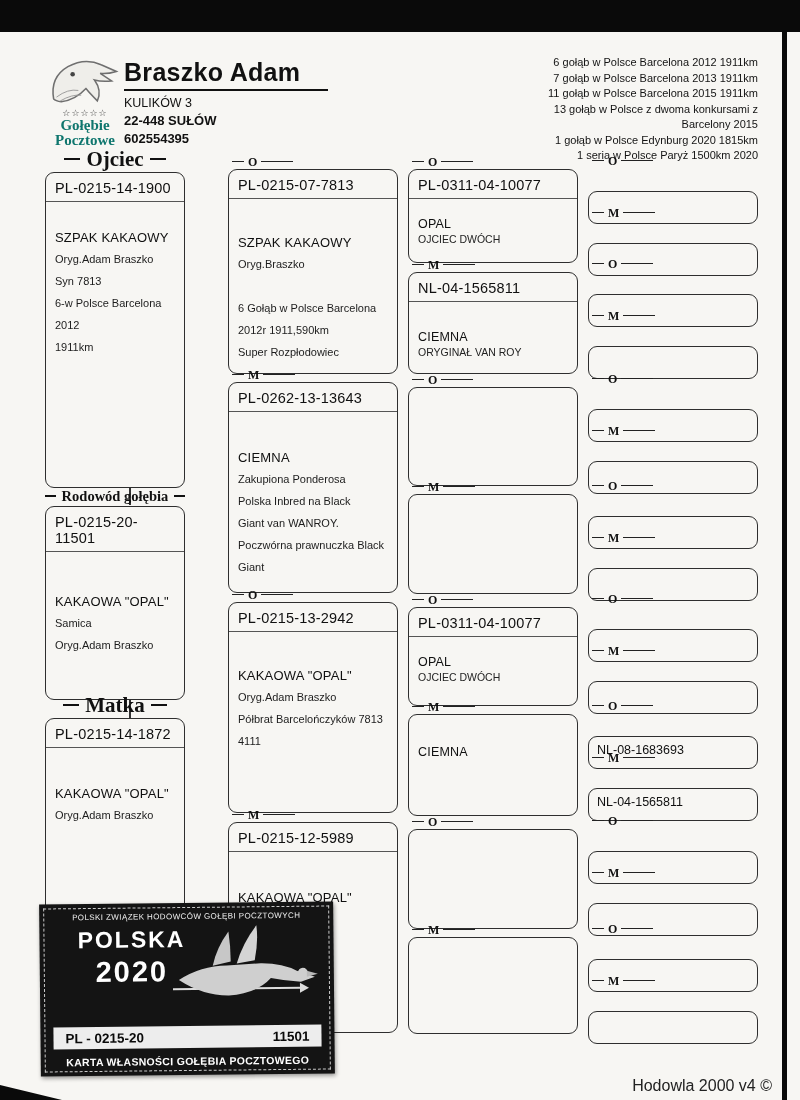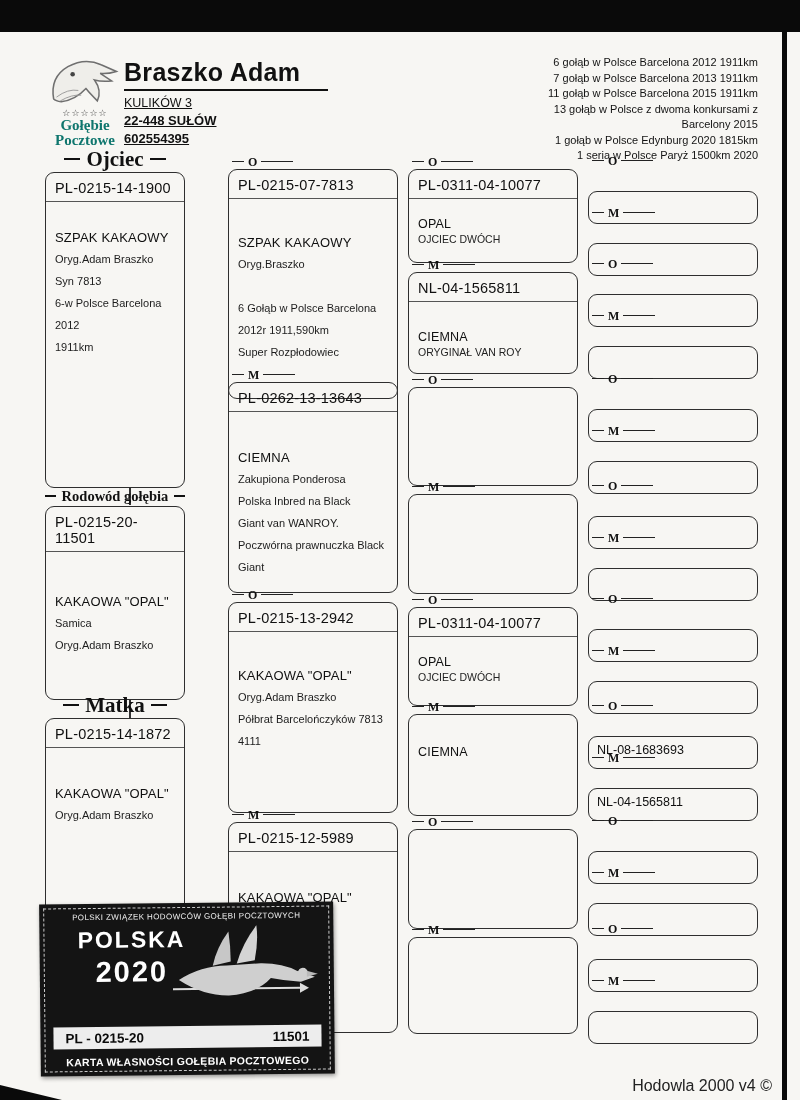--- a/index.html
+++ b/index.html
@@ -8,21 +8,21 @@
          font-family:"Liberation Sans",sans-serif;color:#111;}
   
   .scan-top{position:absolute;top:0;left:0;width:800px;height:32px;background:#0a0a0a;}
   .scan-right{position:absolute;top:32px;right:13px;width:5px;height:1068px;background:#0a0a0a;}
   .scan-corner{position:absolute;bottom:0;left:0;width:62px;height:15px;background:#0a0a0a;
                clip-path:polygon(0 0,0 100%,100% 100%);}
   
   .logo{position:absolute;left:44px;top:56px;width:82px;text-align:center;}
   .logo-stars{font-size:9px;letter-spacing:1px;color:#333;line-height:10px;}
   .logo-l1,.logo-l2{font-family:"Liberation Serif",serif;font-weight:bold;font-size:15px;color:#0f766e;line-height:15px;}
-  .breeder{position:absolute;left:124px;top:58px;text-decoration:underline;}
+  .breeder{position:absolute;left:124px;top:58px;}
   .breeder h1{font-size:25px;margin:0;border-bottom:2.5px solid #111;padding:0 28px 2px 0;
               display:inline-block;letter-spacing:.3px;}
   .addr{font-size:12.5px;margin-top:5px;}
   .addr.b{font-weight:bold;font-size:13px;margin-top:3px;}
   .achv{position:absolute;right:42px;top:55px;text-align:right;font-size:11px;line-height:15.5px;color:#131313;}
   
   .unit{position:absolute;}
   .c1{left:45px;width:140px;}
   .c2{left:228px;width:170px;}
   .c3{left:408px;width:170px;}
@@ -149,21 +149,21 @@
       <div class="details">Oryg.Adam Braszko</div>
     </div>
   </section>
 
   <section class="unit c2" style="top:154px">
     <div class="tagline">
         <span class="td1"></span>
         <span class="tletter">O</span>
         <span class="td2"></span>
       </div>
-    <div class="box" style="height:230px">
+    <div class="box" style="height:205px">
       <div class="ring">PL-0215-07-7813</div>
       <div class="name" style="margin-top:36px">SZPAK KAKAOWY</div>
       <div class="details">Oryg.Braszko
 
 6  Gołąb w Polsce Barcelona
 2012r 1911,590km
 Super Rozpłodowiec</div>
     </div>
   </section>
 

